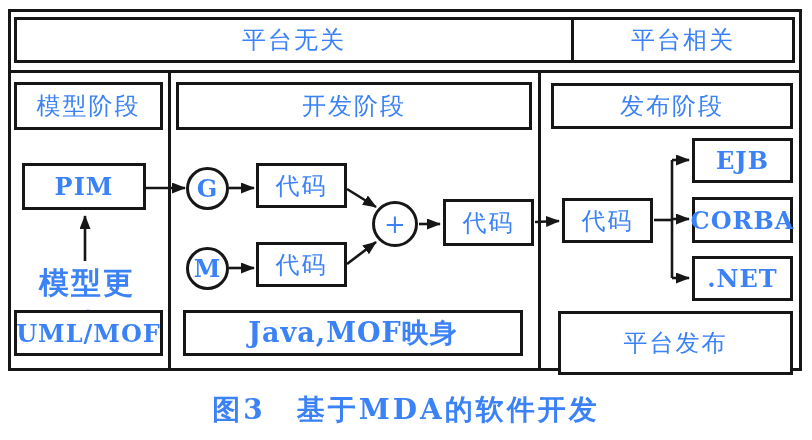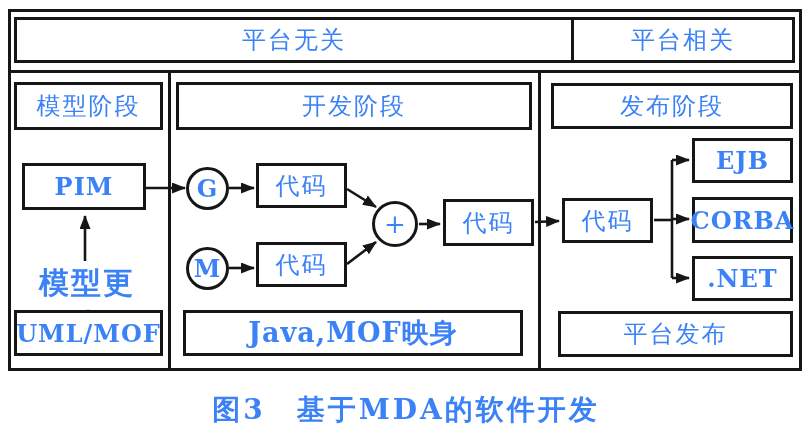--- a/index.html
+++ b/index.html
@@ -134,21 +134,21 @@
   </div>
   <div class="box lat" style="left:692px; top:138px; width:101px; height:45px;">
     <span>EJB</span>
   </div>
   <div class="box lat" style="left:692px; top:197px; width:101px; height:46px;">
     <span>CORBA</span>
   </div>
   <div class="box lat" style="left:692px; top:256px; width:101px; height:45px;">
     <span>.NET</span>
   </div>
-  <div class="box cn" style="left:558px; top:311px; width:235px; height:46px;">
+  <div class="box cn" style="left:558px; top:311px; width:235px; height:64px;">
     <span>平台发布</span>
   </div>
 
   <svg class="overlay" width="812" height="440" viewBox="0 0 812 440">
     <defs>
       <marker id="ah" markerUnits="userSpaceOnUse" markerWidth="14" markerHeight="11" refX="13" refY="5.5" orient="auto">
         <path d="M0,0 L14,5.5 L0,11 Z" fill="#161616"></path>
       </marker>
     </defs>
     <g stroke="#161616" stroke-width="2.6" fill="none">

